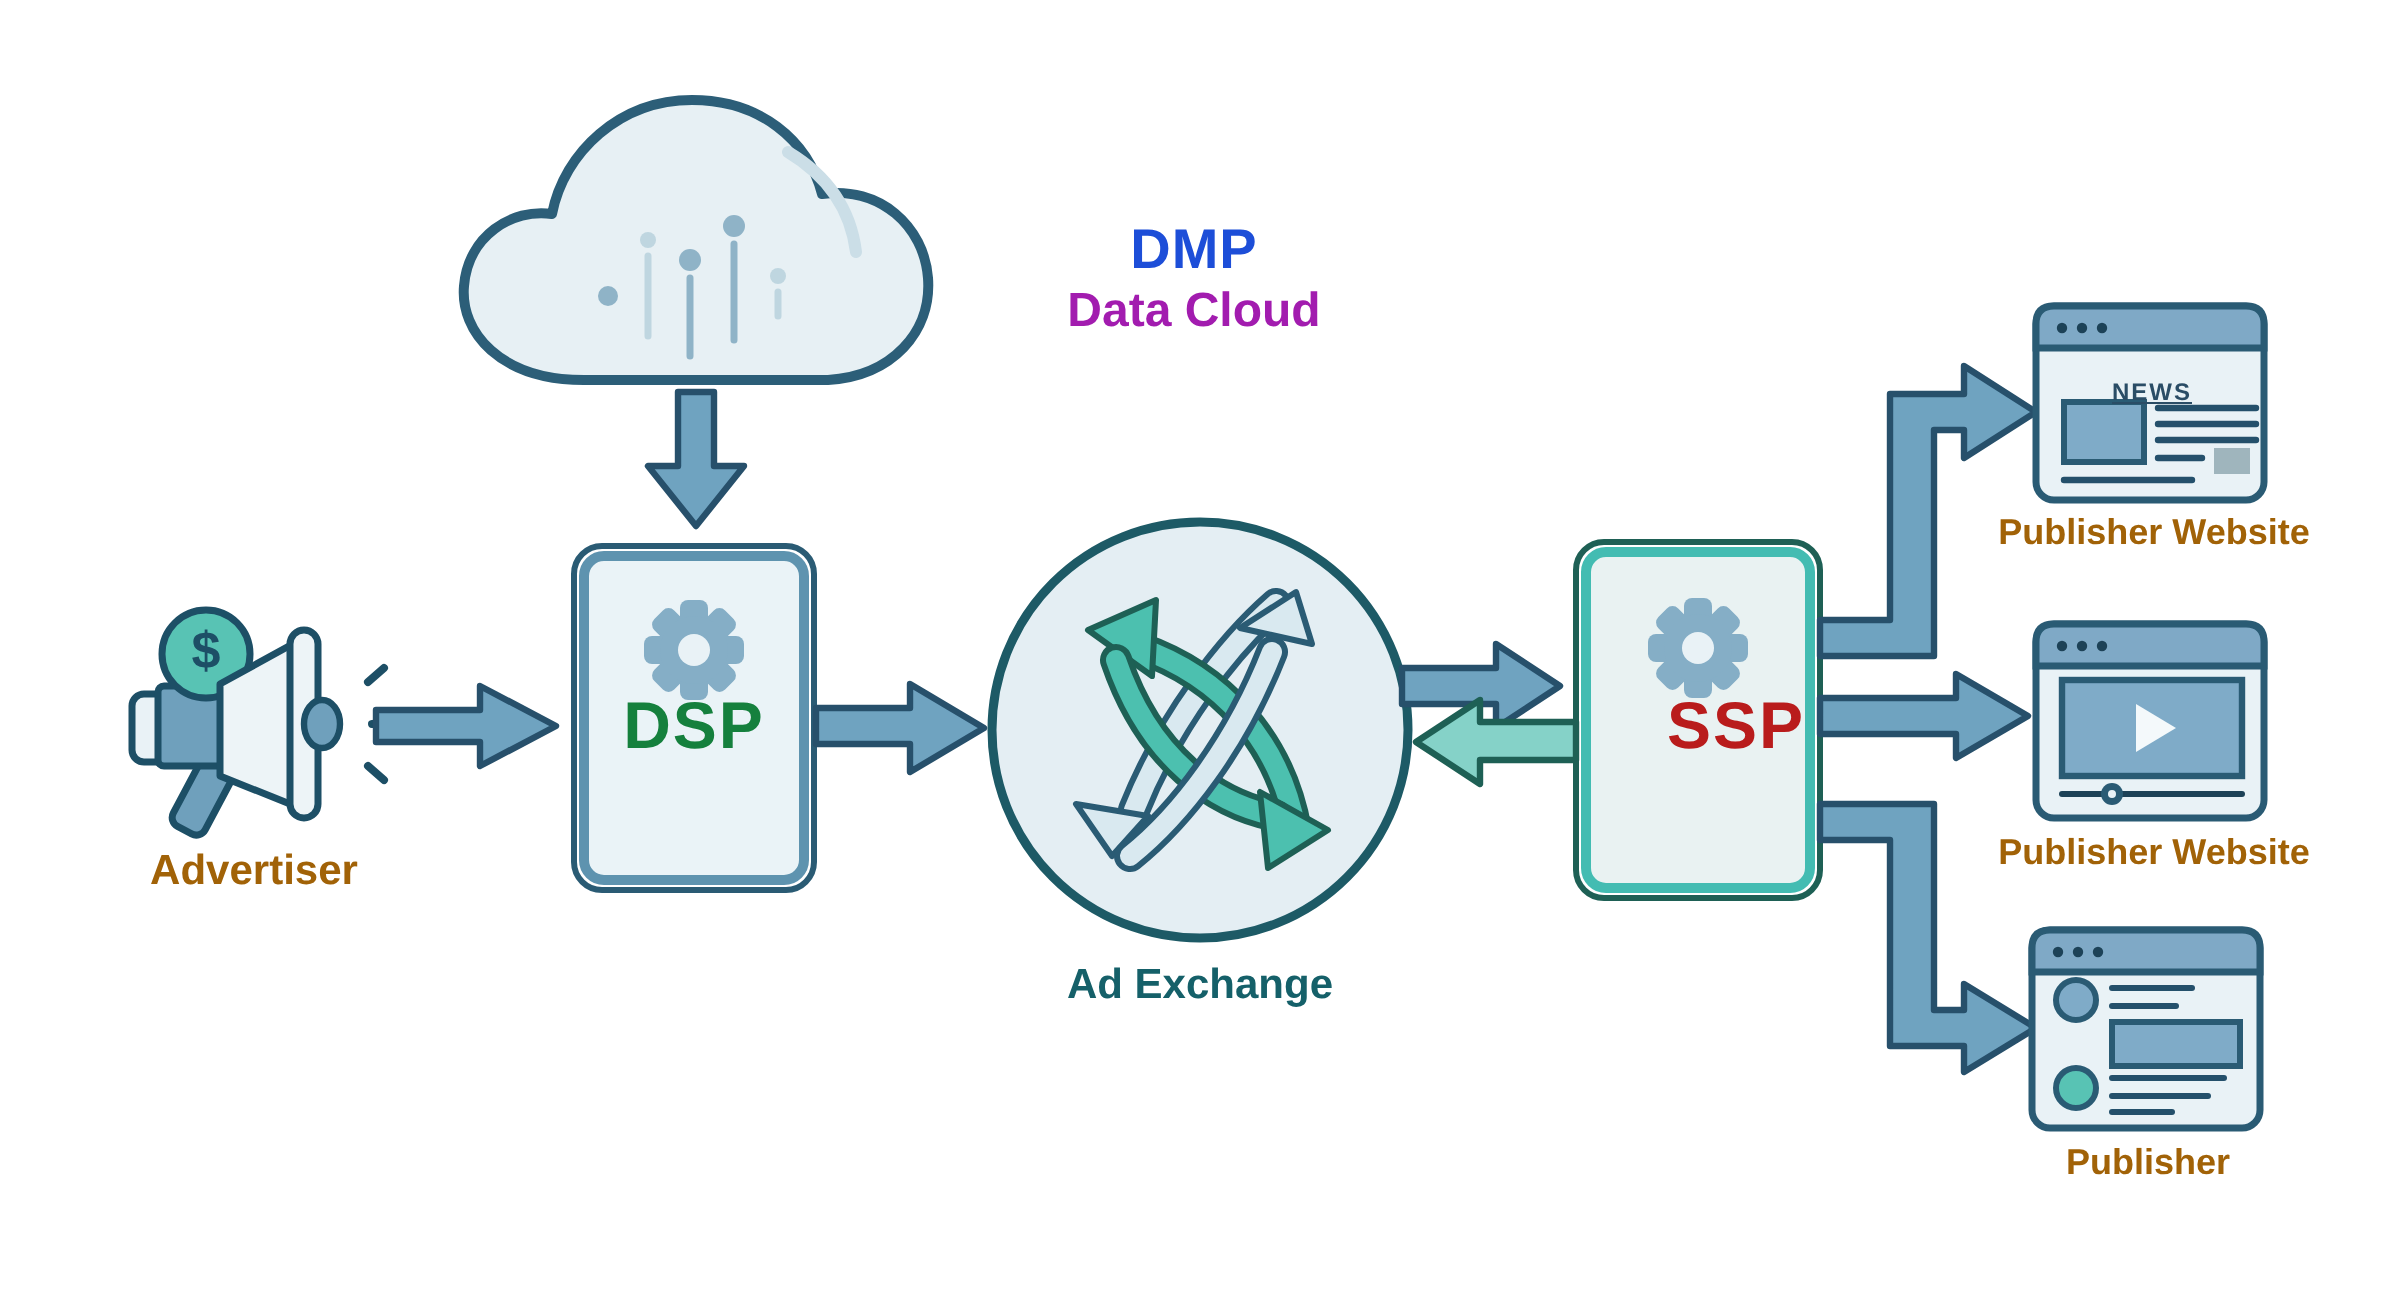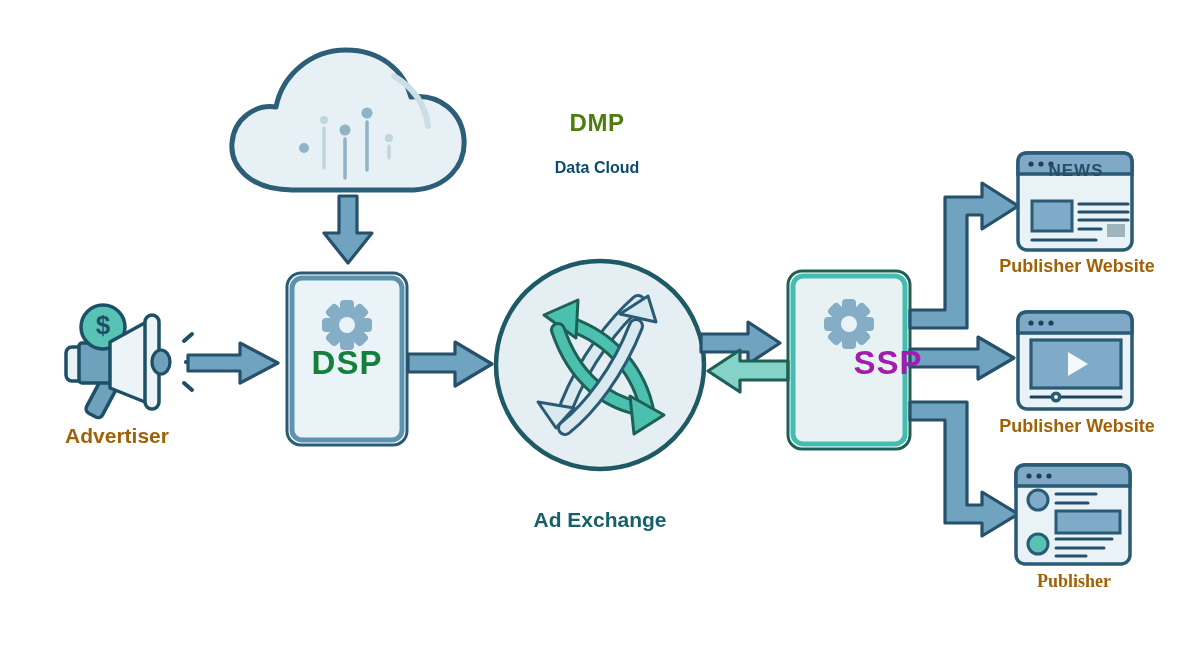--- a/index.html
+++ b/index.html
@@ -6,31 +6,31 @@
   .canvas{
     position:relative;width:1200px;height:655px;background:#ffffff;
     overflow:hidden;font-family:"Liberation Sans",sans-serif;
   }
   .canvas svg{position:absolute;left:0;top:0;}
   .label{
     position:absolute;font-weight:bold;text-align:center;
     color:#a16207;line-height:1.1;white-space:nowrap;
     font-family:"Liberation Sans",sans-serif;
   }
-  .lbl-advertiser{left:17px;top:424px;width:200px;font-size:21px;}
-  .lbl-dmp-title{left:497px;top:110px;width:200px;font-size:24px;color:#4d7c0f;letter-spacing:.5px;}
-  .lbl-dmp-sub{left:497px;top:159px;width:200px;font-size:16px;color:#0c4a6e;}
+  .lbl-advertiser{left:27px;top:424px;width:200px;font-size:21px;}
+  .lbl-dmp-title{left:497px;top:110px;width:200px;font-size:28px;color:#1d4ed8;letter-spacing:.5px;}
+  .lbl-dmp-sub{left:497px;top:143px;width:200px;font-size:24px;color:#a21caf;}
   .lbl-dsp{left:277px;top:345px;width:140px;font-size:33px;color:#15803d;letter-spacing:1px;}
-  .lbl-ssp{left:818px;top:345px;width:140px;font-size:33px;color:#a21caf;letter-spacing:1px;}
-  .lbl-adx{left:500px;top:481px;width:200px;font-size:21px;color:#156069;margin-top:27px;}
+  .lbl-ssp{left:798px;top:345px;width:140px;font-size:33px;color:#b91c1c;letter-spacing:1px;}
+  .lbl-adx{left:500px;top:481px;width:200px;font-size:21px;color:#156069;}
   .lbl-pub{width:200px;font-size:18px;}
   .lbl-pub1{left:977px;top:257px;}
   .lbl-pub2{left:977px;top:417px;}
-  .lbl-pub3{left:974px;top:570px;line-height:23px;font-family:Liberation Serif, serif;}
-  .lbl-news{left:1026px;top:162px;width:100px;font-size:17px;color:#2A4D66;letter-spacing:1px;}
+  .lbl-pub3{left:974px;top:570px;line-height:23px;}
+  .lbl-news{left:1026px;top:190px;width:100px;font-size:12px;color:#2A4D66;letter-spacing:1px;text-decoration:underline;}
   .lbl-dollar{left:85px;top:311px;width:36px;font-size:26px;color:#1D4F66;}
 </style>
 </head>
 <body>
 
 <div class="canvas">
 
 <svg width="1200" height="655" viewBox="0 0 1200 655">
 
   <g>

